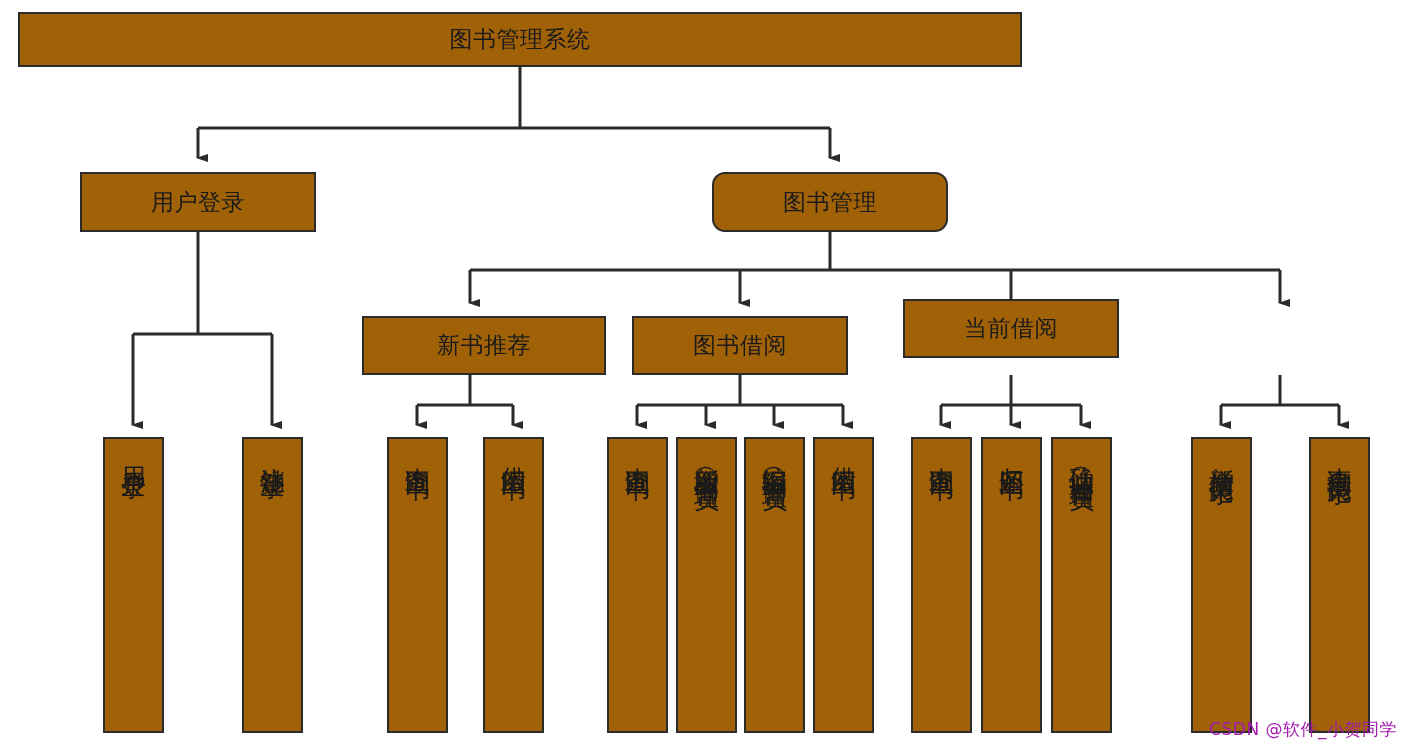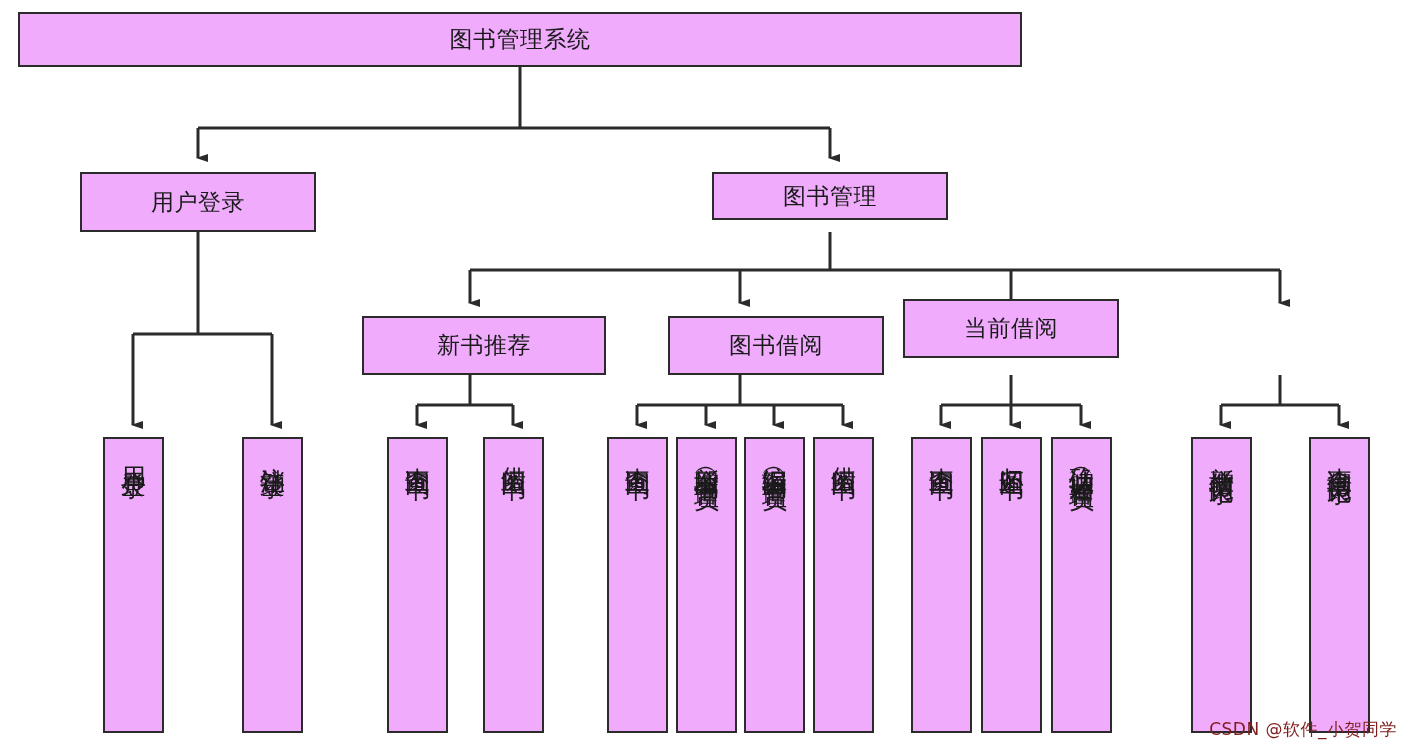--- a/index.html
+++ b/index.html
@@ -23,21 +23,21 @@
     position: absolute;
     left: 0;
     top: 0;
     width: 1405px;
     height: 747px;
     pointer-events: none;
   }
   .node {
     position: absolute;
     box-sizing: border-box;
-    background: #f0abfc;
+    background: #a16207;
     border: 2px solid #2b2b2b;
     display: flex;
     align-items: center;
     justify-content: center;
     overflow: hidden;
   }
   .node-label {
     color: #1a1a1a;
     text-align: center;
     line-height: 1.08;
@@ -60,21 +60,21 @@
     font-size: 25px;
     line-height: 1.0;
     letter-spacing: 3px;
     white-space: nowrap;
   }
   .watermark {
     position: absolute;
     right: 8px;
     bottom: 6px;
     font-size: 17px;
-    color: #7f1d1d;
+    color: #a21caf;
     letter-spacing: 0.5px;
     white-space: nowrap;
     font-family: "DejaVu Sans", "Liberation Sans", sans-serif;
   }
 </style>
 </head>
 <body>
 
 <div id="diagram-root">
 
@@ -131,28 +131,28 @@
     </g>
   </svg>
 
   <div class="node root horizontal" style="left:18px; top:12px; width:1004px; height:55px;">
     <span class="node-label">图书管理系统</span>
   </div>
 
   <div class="node horizontal" style="left:80px; top:172px; width:236px; height:60px;">
     <span class="node-label">用户登录</span>
   </div>
-  <div class="node horizontal" style="left:712px; top:172px; width:236px; height:48px;">
+  <div class="node horizontal" style="left:712px; top:172px; width:236px; height:60px;border-radius:13px;">
     <span class="node-label">图书管理</span>
   </div>
 
   <div class="node horizontal" style="left:362px; top:316px; width:244px; height:59px;">
     <span class="node-label">新书推荐</span>
   </div>
-  <div class="node horizontal" style="left:632px; top:316px; width:216px; height:59px;margin-left:36px;">
+  <div class="node horizontal" style="left:632px; top:316px; width:216px; height:59px;">
     <span class="node-label">图书借阅</span>
   </div>
   <div class="node horizontal" style="left:903px; top:299px; width:216px; height:59px;">
     <span class="node-label">当前借阅</span>
   </div>
 
   <div class="node vertical" style="left:103px; top:437px; width:61px; height:296px;">
     <span class="node-label">用户登录</span>
   </div>
   <div class="node vertical" style="left:242px; top:437px; width:61px; height:296px;">

